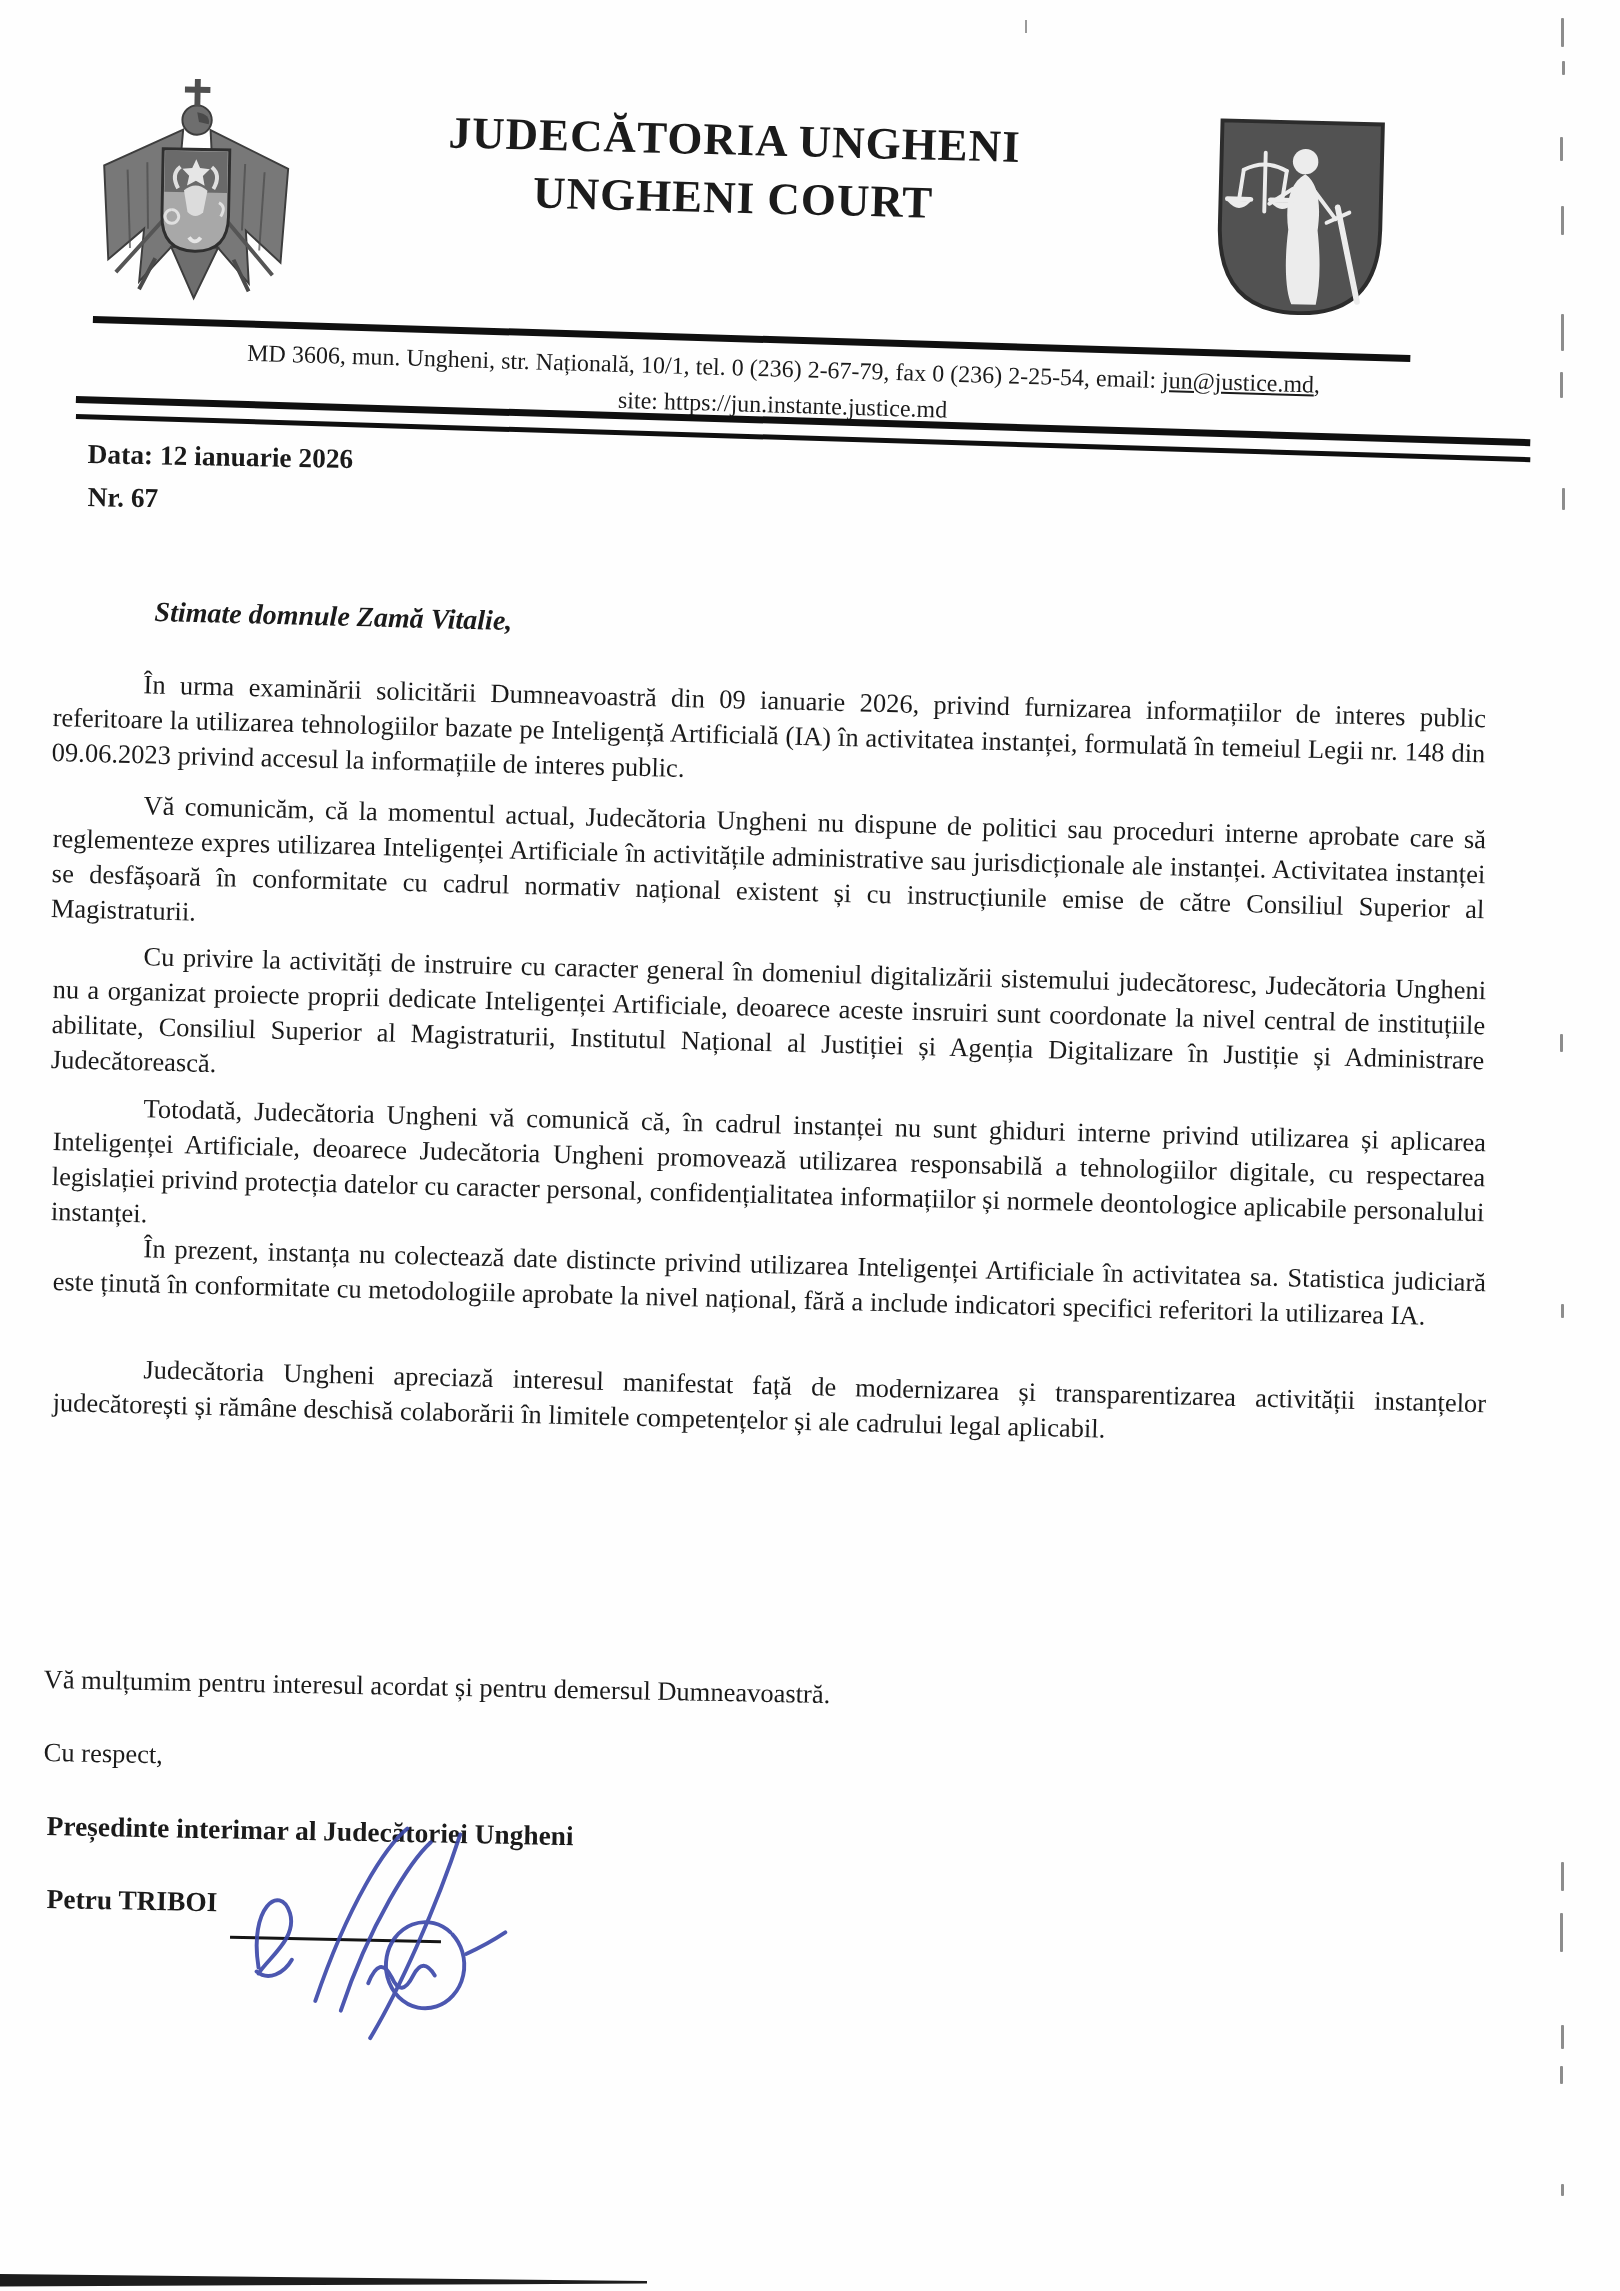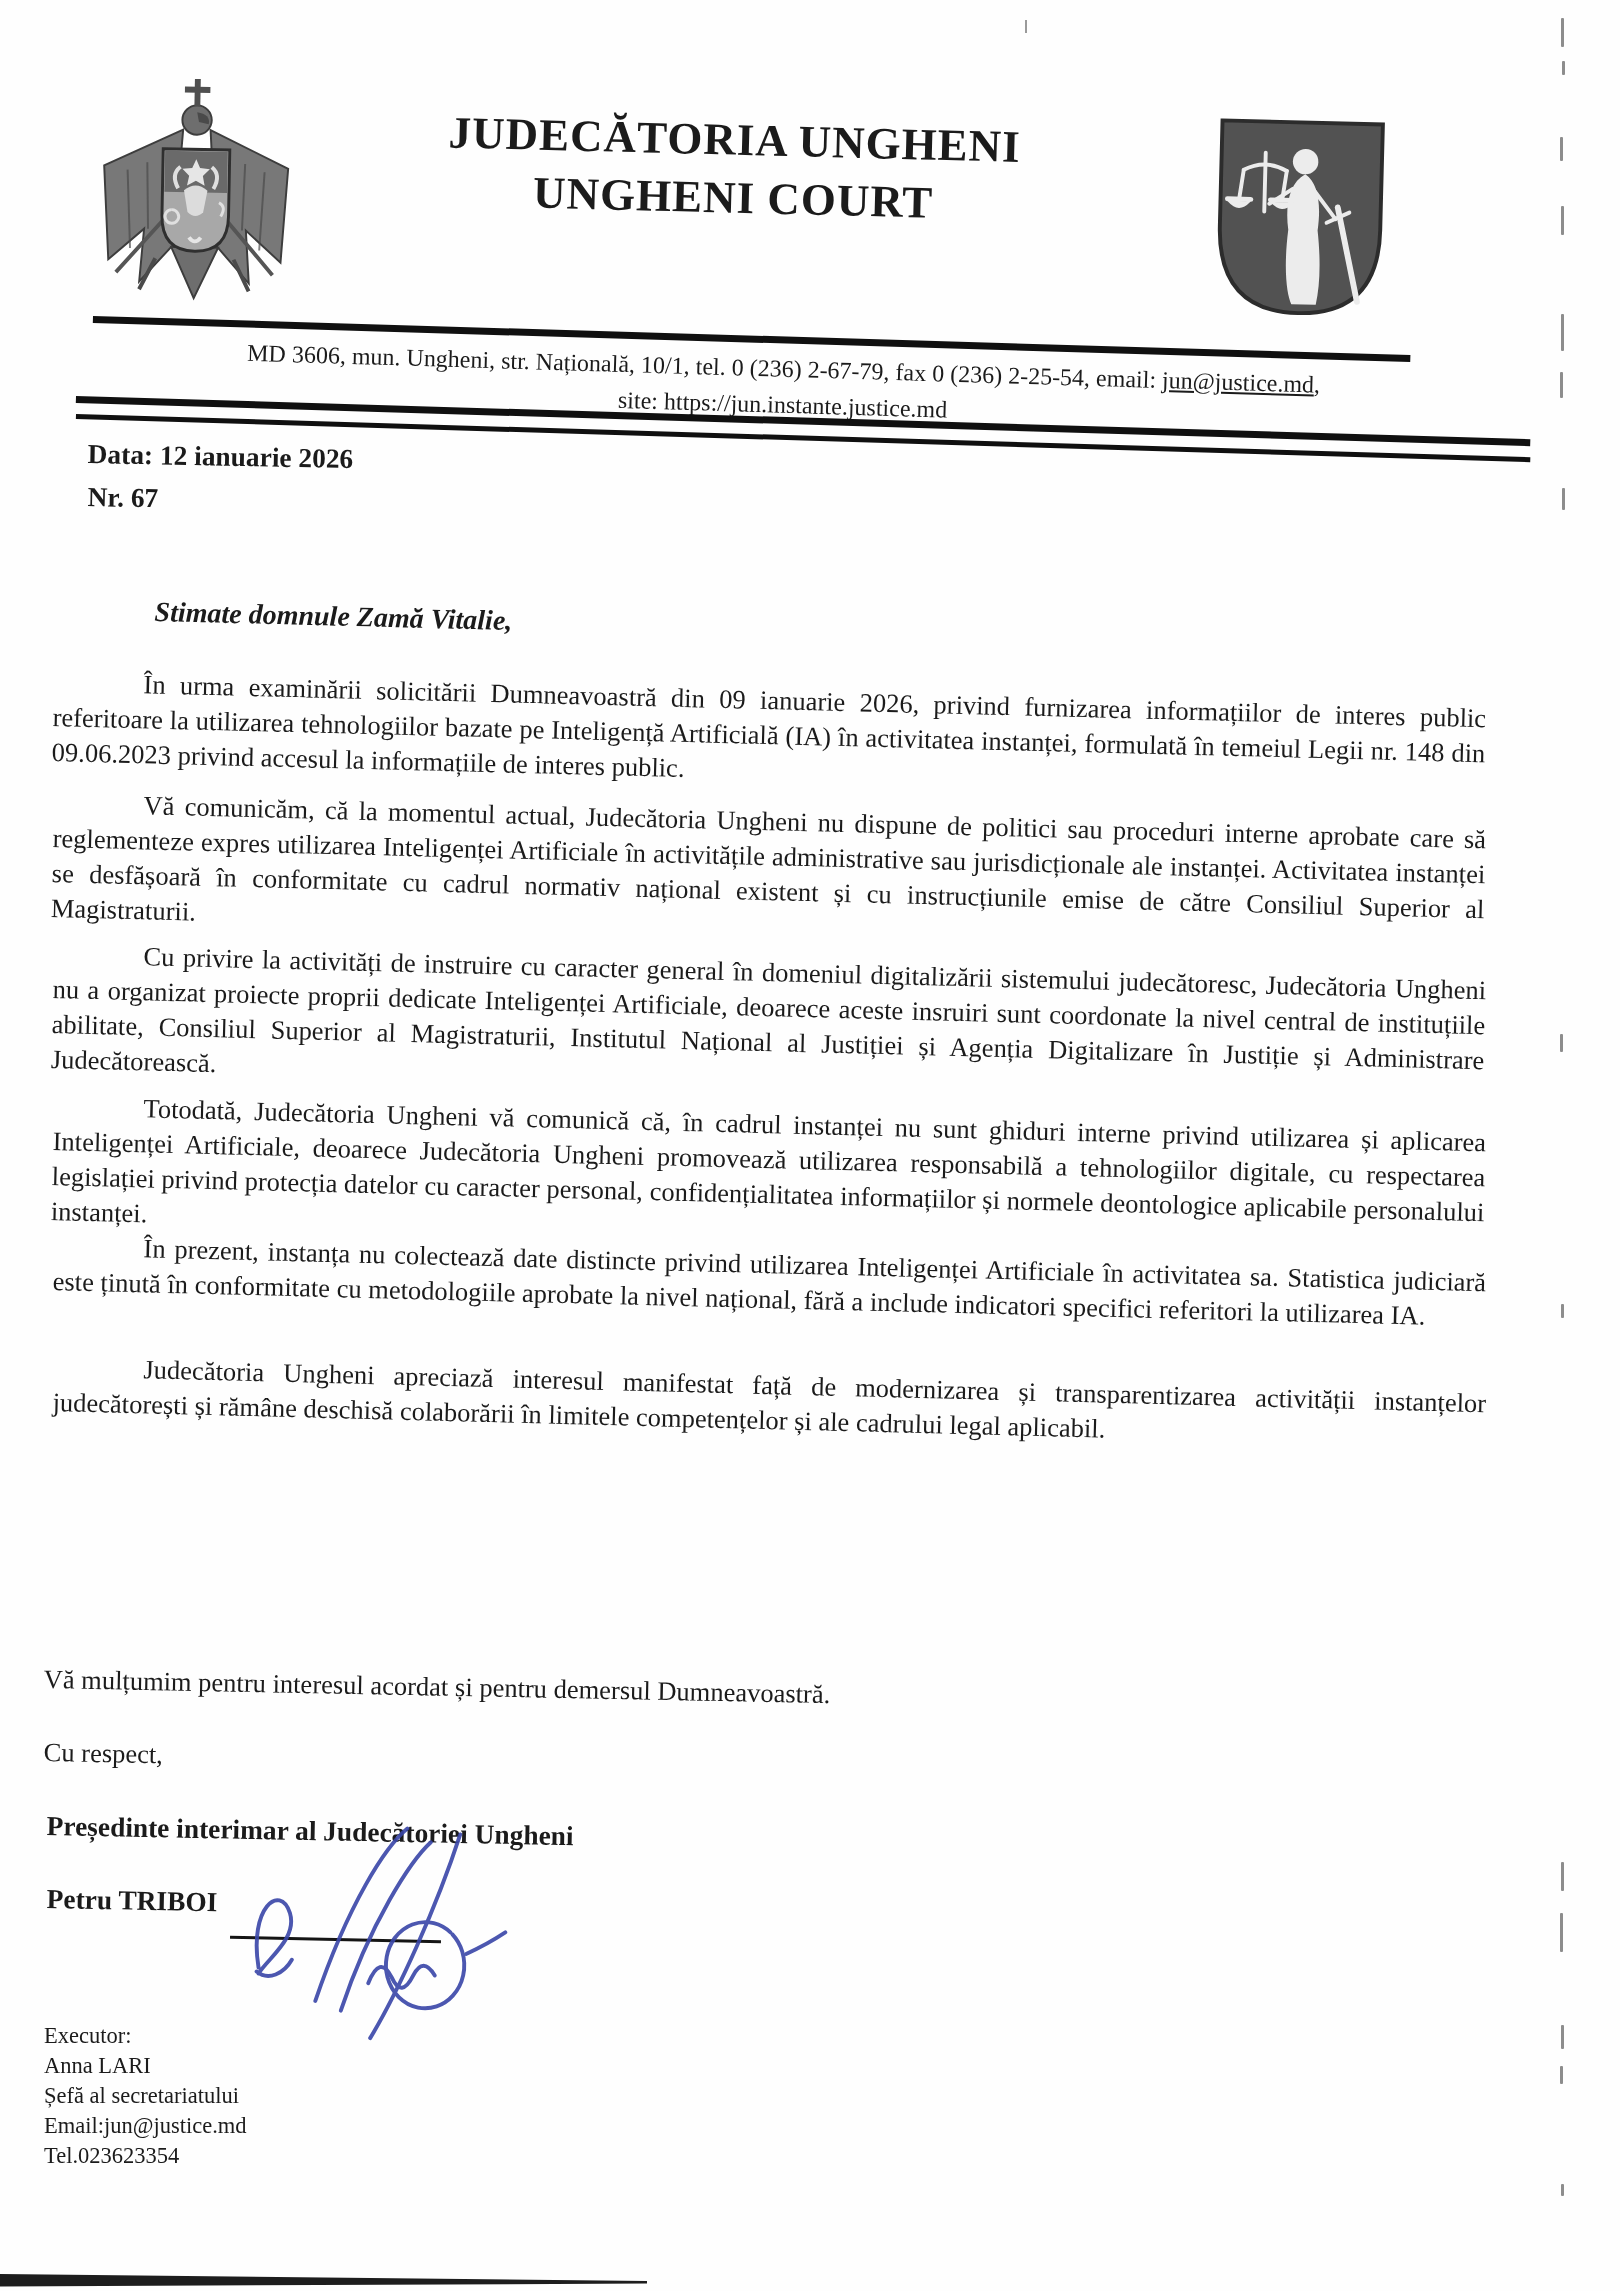--- a/index.html
+++ b/index.html
@@ -153,27 +153,20 @@
         <path d="M96 196 C130 96 168 38 190 20"></path>
         <path d="M122 206 C152 116 194 52 214 34"></path>
         <path d="M150 178 q12 -30 24 -6 q10 22 22 -2 q10 -20 22 0"></path>
         <path d="M236 128 a40 44 0 1 1 -2 -2"></path>
         <path d="M244 26 C220 100 180 188 152 234"></path>
         <path d="M250 148 q22 -10 40 -22"></path>
       </g>
     </svg>
   </div>
 
-  <div class="abs footer-block">
-    <div>Executor:</div>
-    <div>Anna LARI</div>
-    <div>Șefă al secretariatului</div>
-    <div>Email:jun@justice.md</div>
-    <div>Tel.023623354</div>
-  </div>
 
   <div class="abs wedge"></div>
   <div class="abs mark-top"></div>
   <div class="dash" style="left:1561px;top:17.6px;height:29px;"></div>
   <div class="dash" style="left:1562px;top:61px;height:13.7px;"></div>
   <div class="dash" style="left:1560px;top:137px;height:23.5px;"></div>
   <div class="dash" style="left:1561px;top:206px;height:29px;"></div>
   <div class="dash" style="left:1561px;top:314px;height:37px;"></div>
   <div class="dash" style="left:1560px;top:372px;height:25.5px;"></div>
   <div class="dash" style="left:1562px;top:488px;height:21.6px;"></div>

